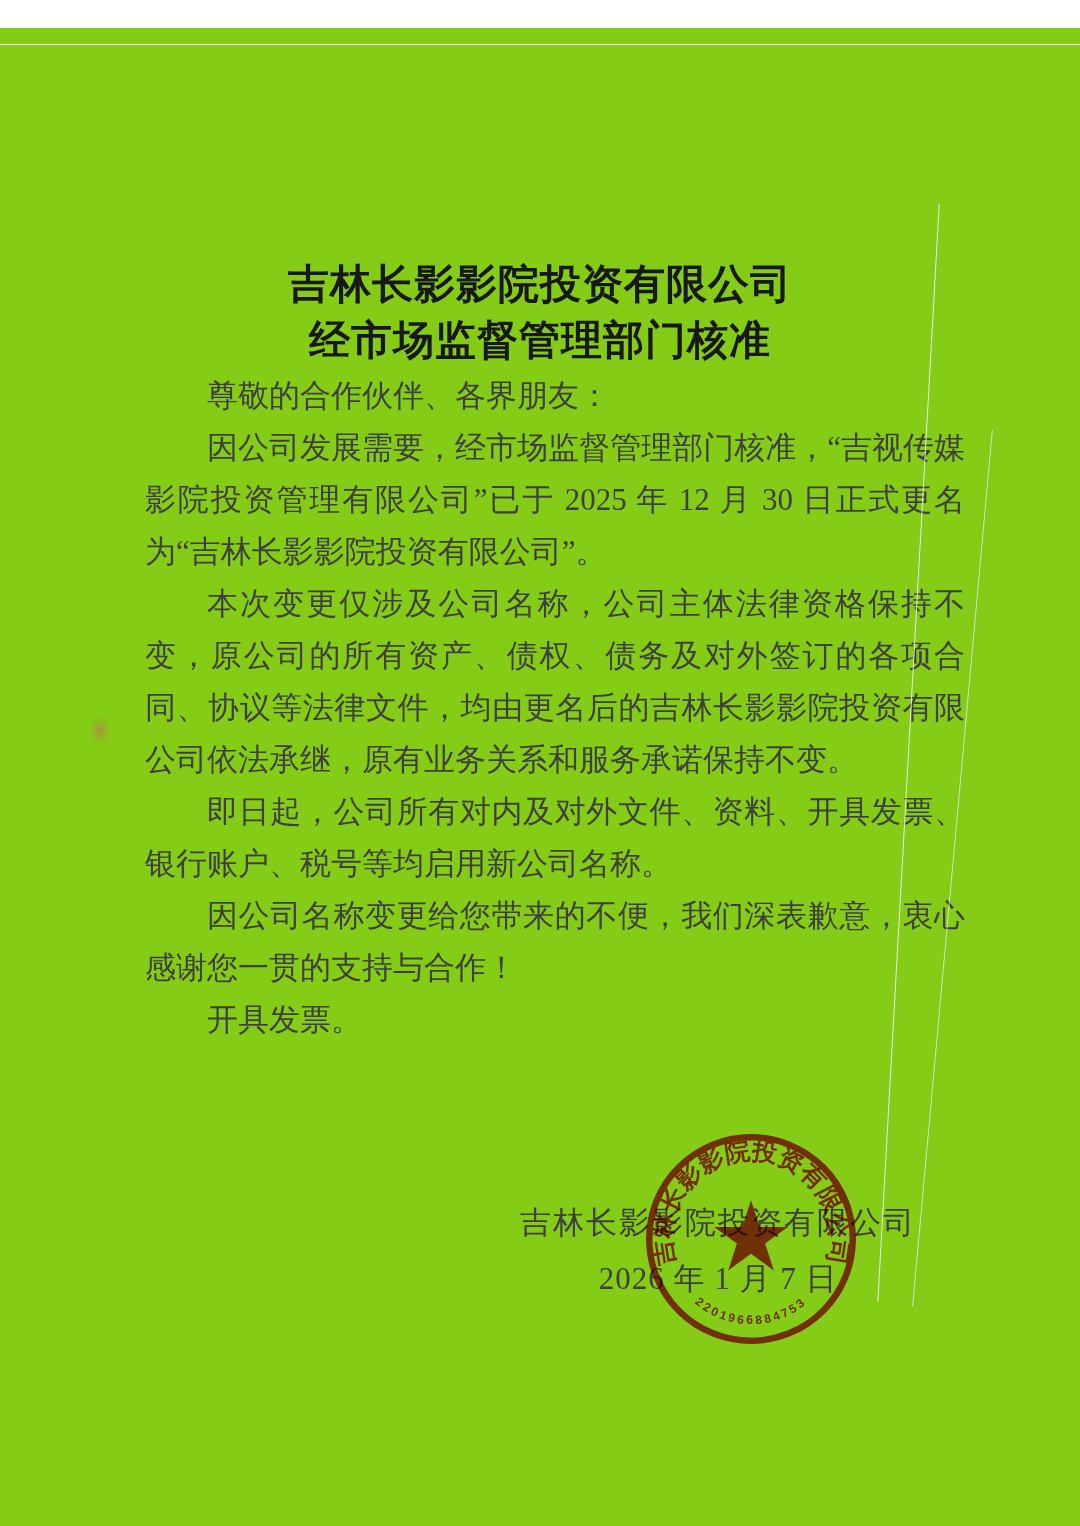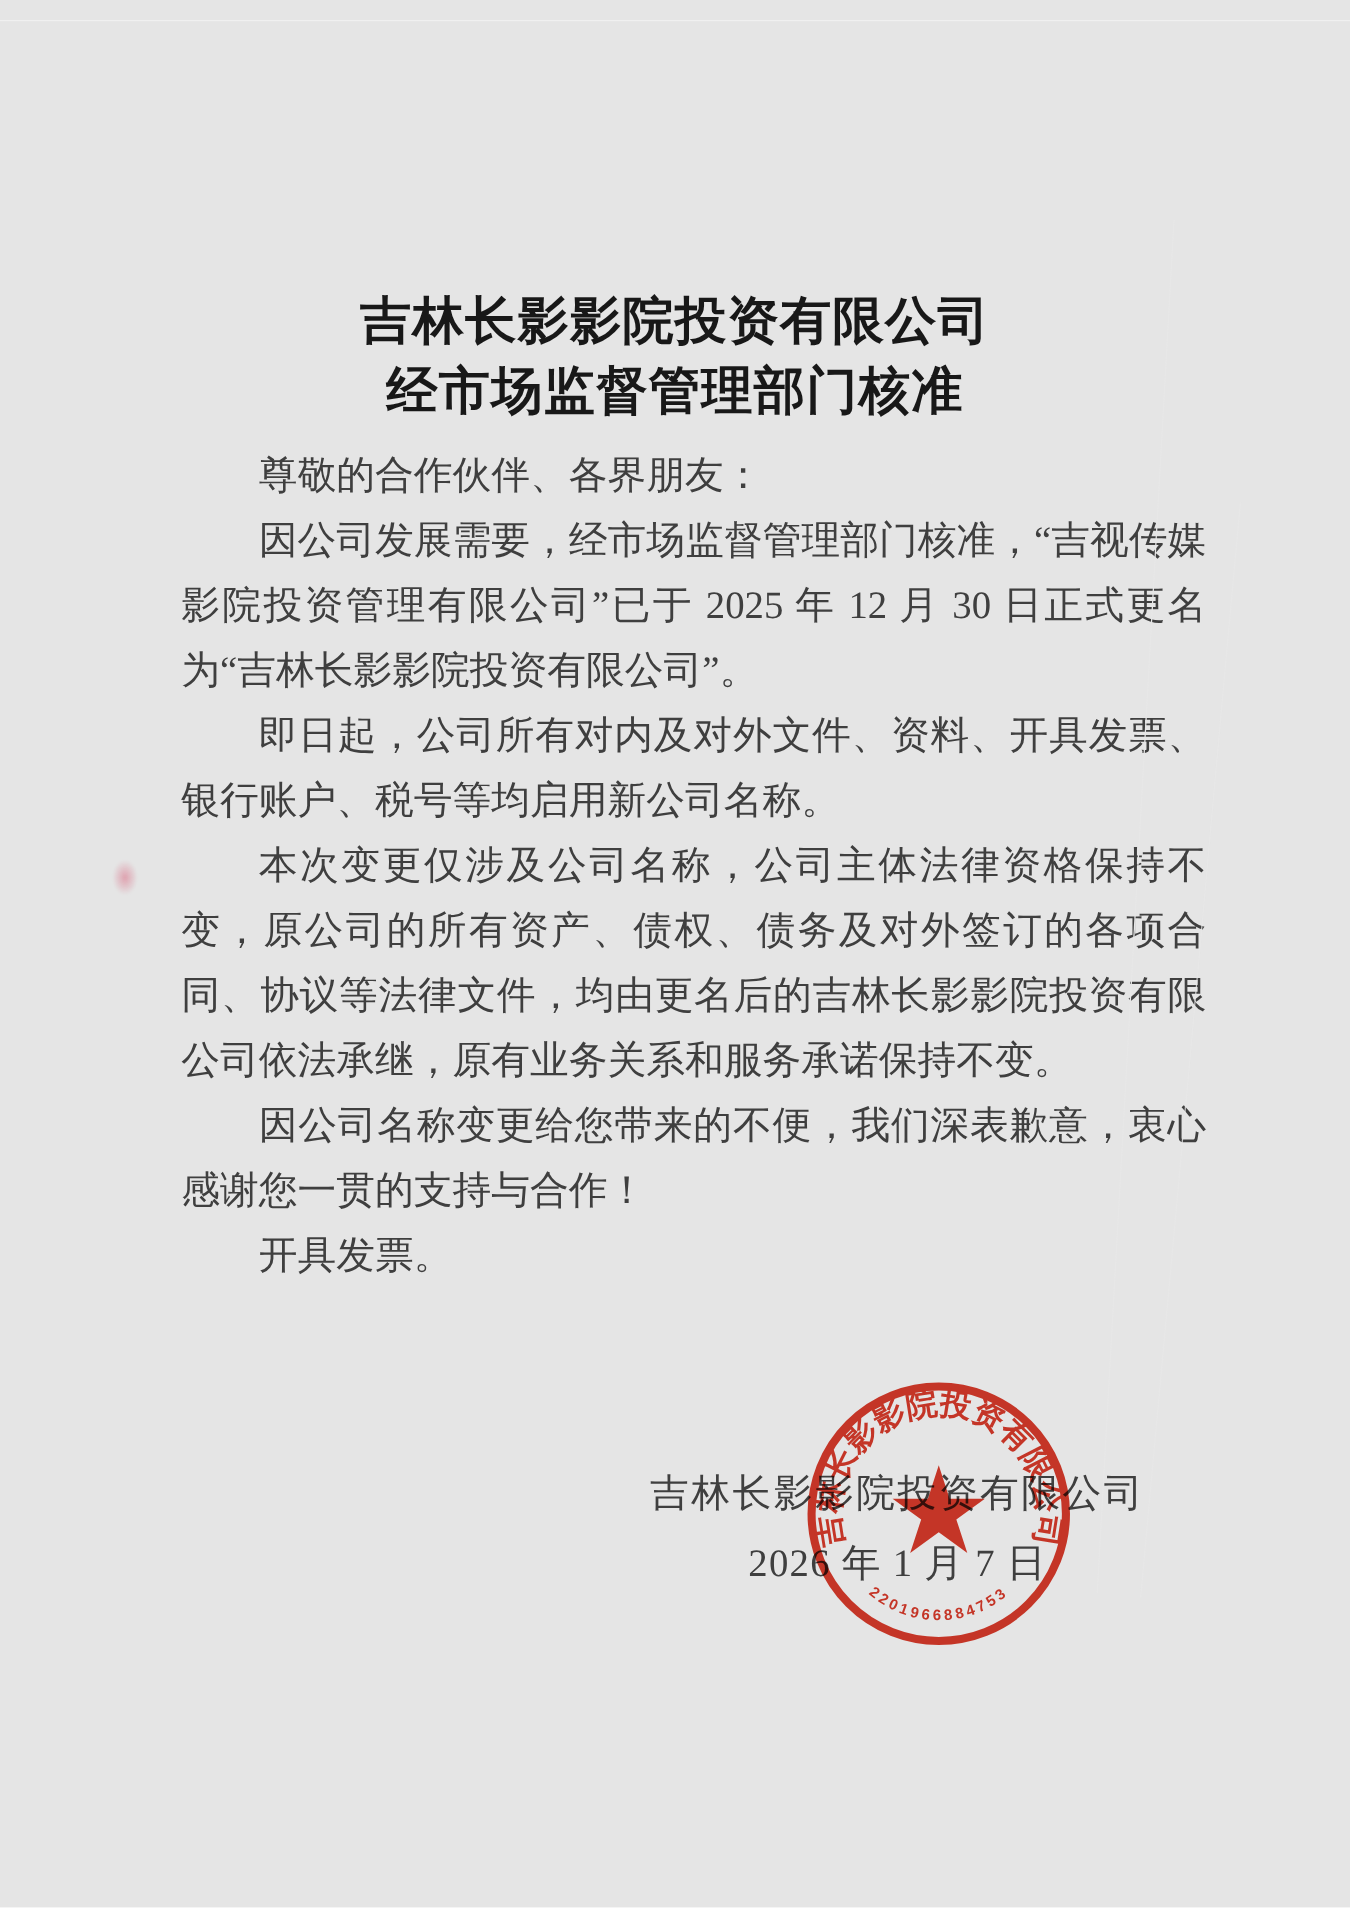--- a/index.html
+++ b/index.html
@@ -5,37 +5,38 @@
   html, body { margin: 0; padding: 0; }
   body {
     width: 1080px; height: 1526px;
     background: #ffffff;
     font-family: "Liberation Serif", serif;
     position: relative;
     overflow: hidden;
   }
   .page {
     position: absolute; inset: 0;
-    background: #e5e5e5;
+    background: #84cc16;
+    margin-top: 28px;
   }
   .page-top-edge {
     position: absolute; left: 0; top: 16px; width: 100%; height: 1px;
     background: #f0f0f0;
   }
   .doc-title {
     position: absolute; top: 228px; left: 0; width: 100%;
     text-align: center;
     font-weight: bold;
     font-size: 41px;
     line-height: 56px;
     color: #181818;
     letter-spacing: 1px;
   }
   .doc-body {
-    position: absolute; top: 354px; left: 145px; width: 820px;
+    position: absolute; top: 342px; left: 145px; width: 820px;
     font-size: 31px;
     line-height: 52px;
     color: #3f3f3f;
     text-align: justify;
   }
   .doc-body p { margin: 0; text-indent: 2em; }
   .salutation { text-indent: 0; }
   .signature {
     position: absolute; top: 1176px; right: 164px;
     text-align: center;
@@ -74,22 +75,22 @@
   <div class="page-top-edge"></div>
 
   <div class="doc-title">
     <div>吉林长影影院投资有限公司</div>
     <div>经市场监督管理部门核准</div>
   </div>
 
   <div class="doc-body">
     <p class="salutation">尊敬的合作伙伴、各界朋友：</p>
     <p>因公司发展需要，经市场监督管理部门核准，“吉视传媒影院投资管理有限公司”已于 2025 年 12 月 30 日正式更名为“吉林长影影院投资有限公司”。</p>
+    <p>本次变更仅涉及公司名称，公司主体法律资格保持不变，原公司的所有资产、债权、债务及对外签订的各项合同、协议等法律文件，均由更名后的吉林长影影院投资有限公司依法承继，原有业务关系和服务承诺保持不变。</p>
     <p>即日起，公司所有对内及对外文件、资料、开具发票、银行账户、税号等均启用新公司名称。</p>
-    <p>本次变更仅涉及公司名称，公司主体法律资格保持不变，原公司的所有资产、债权、债务及对外签订的各项合同、协议等法律文件，均由更名后的吉林长影影院投资有限公司依法承继，原有业务关系和服务承诺保持不变。</p>
     <p>因公司名称变更给您带来的不便，我们深表歉意，衷心感谢您一贯的支持与合作！</p>
     <p>开具发票。</p>
   </div>
 
   <div class="signature">
     <div class="sig-company">吉林长影影院投资有限公司</div>
     <div class="sig-date">2026 年 1 月 7 日</div>
   </div>
 
   <div class="seal">

